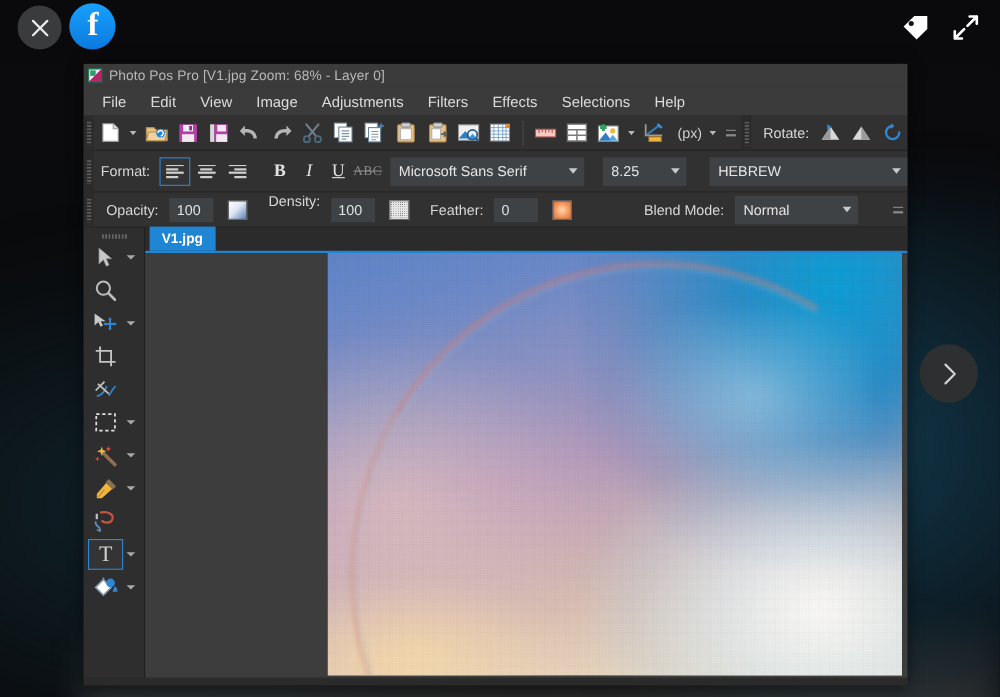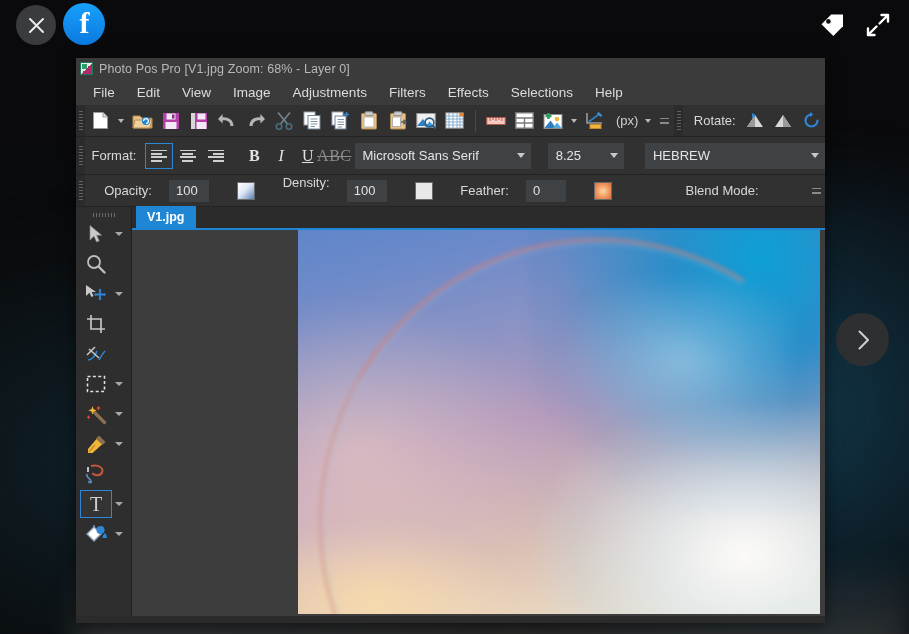--- a/index.html
+++ b/index.html
@@ -111,21 +111,21 @@
   .al-center span:nth-child(4) { width: 70%; margin: 0 auto; }
   .al-right span:nth-child(2) { width: 70%; margin-left: auto; }
   .al-right span:nth-child(4) { width: 70%; margin-left: auto; }
 
   .style-btn { width: 26px; height: 24px; display: flex; align-items: center;
                justify-content: center; color: #e2e2e2; cursor: pointer; }
   .style-b { font-family: "Liberation Serif", serif; font-weight: bold; font-size: 16px; }
   .style-i { font-family: "Liberation Serif", serif; font-style: italic; font-size: 16px; }
   .style-u { font-family: "Liberation Serif", serif; font-size: 16px;
              text-decoration: underline; }
-  .style-s { font-family: "Liberation Serif", serif; font-size: 16px; color: #8b8b8b;
+  .style-s { font-family: "Liberation Serif", serif; font-size: 12px; color: #8b8b8b;
              text-decoration: line-through; letter-spacing: .5px; }
 
   .combo {
     background: #3f4245; height: 26px; display: flex; align-items: center;
     justify-content: space-between; padding: 0 6px 0 8px; cursor: pointer;
     color: #e4e4e4; font-size: 13px;
   }
   .combo .cv { overflow: hidden; white-space: nowrap; }
   .combo .cd { width: 0; height: 0; border-left: 4px solid transparent;
                border-right: 4px solid transparent; border-top: 5px solid #c9c9c9;
@@ -536,20 +536,24 @@
       <div class="numfield">100</div>
       <div style="width:6px;"></div>
       <div class="swatch sw-density"></div>
 
       <span class="tlabel" style="margin:0 6px 0 16px;">Feather:</span>
       <div class="numfield">0</div>
       <div style="width:6px;"></div>
       <div class="swatch sw-feather"></div>
 
       <span class="tlabel" style="margin:0 6px 0 62px;">Blend Mode:</span>
+      <div class="combo combo-blend">
+        <span class="cv">Normal</span>
+        <span class="cd"></span>
+      </div>
 
       <div style="width:22px;"></div>
       <div class="mini-handle">
           <i></i>
           <i></i>
         </div>
     </div>
 
     <div class="wbody">
 

